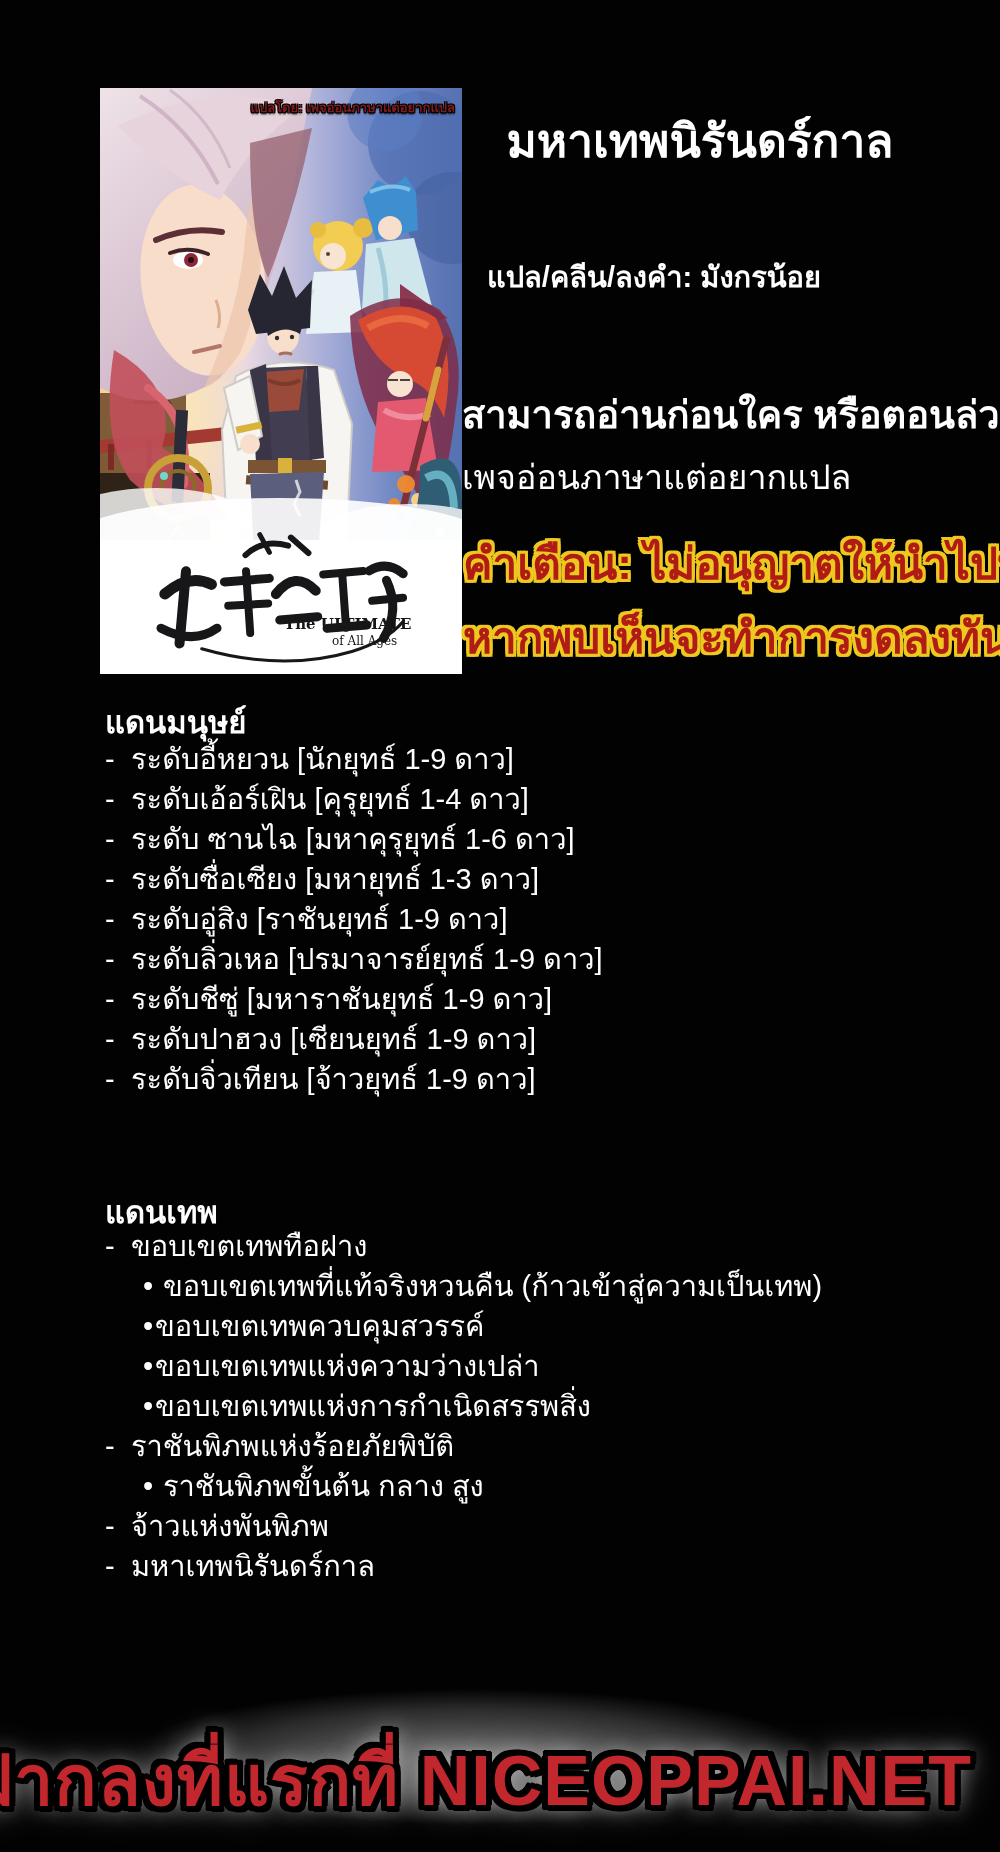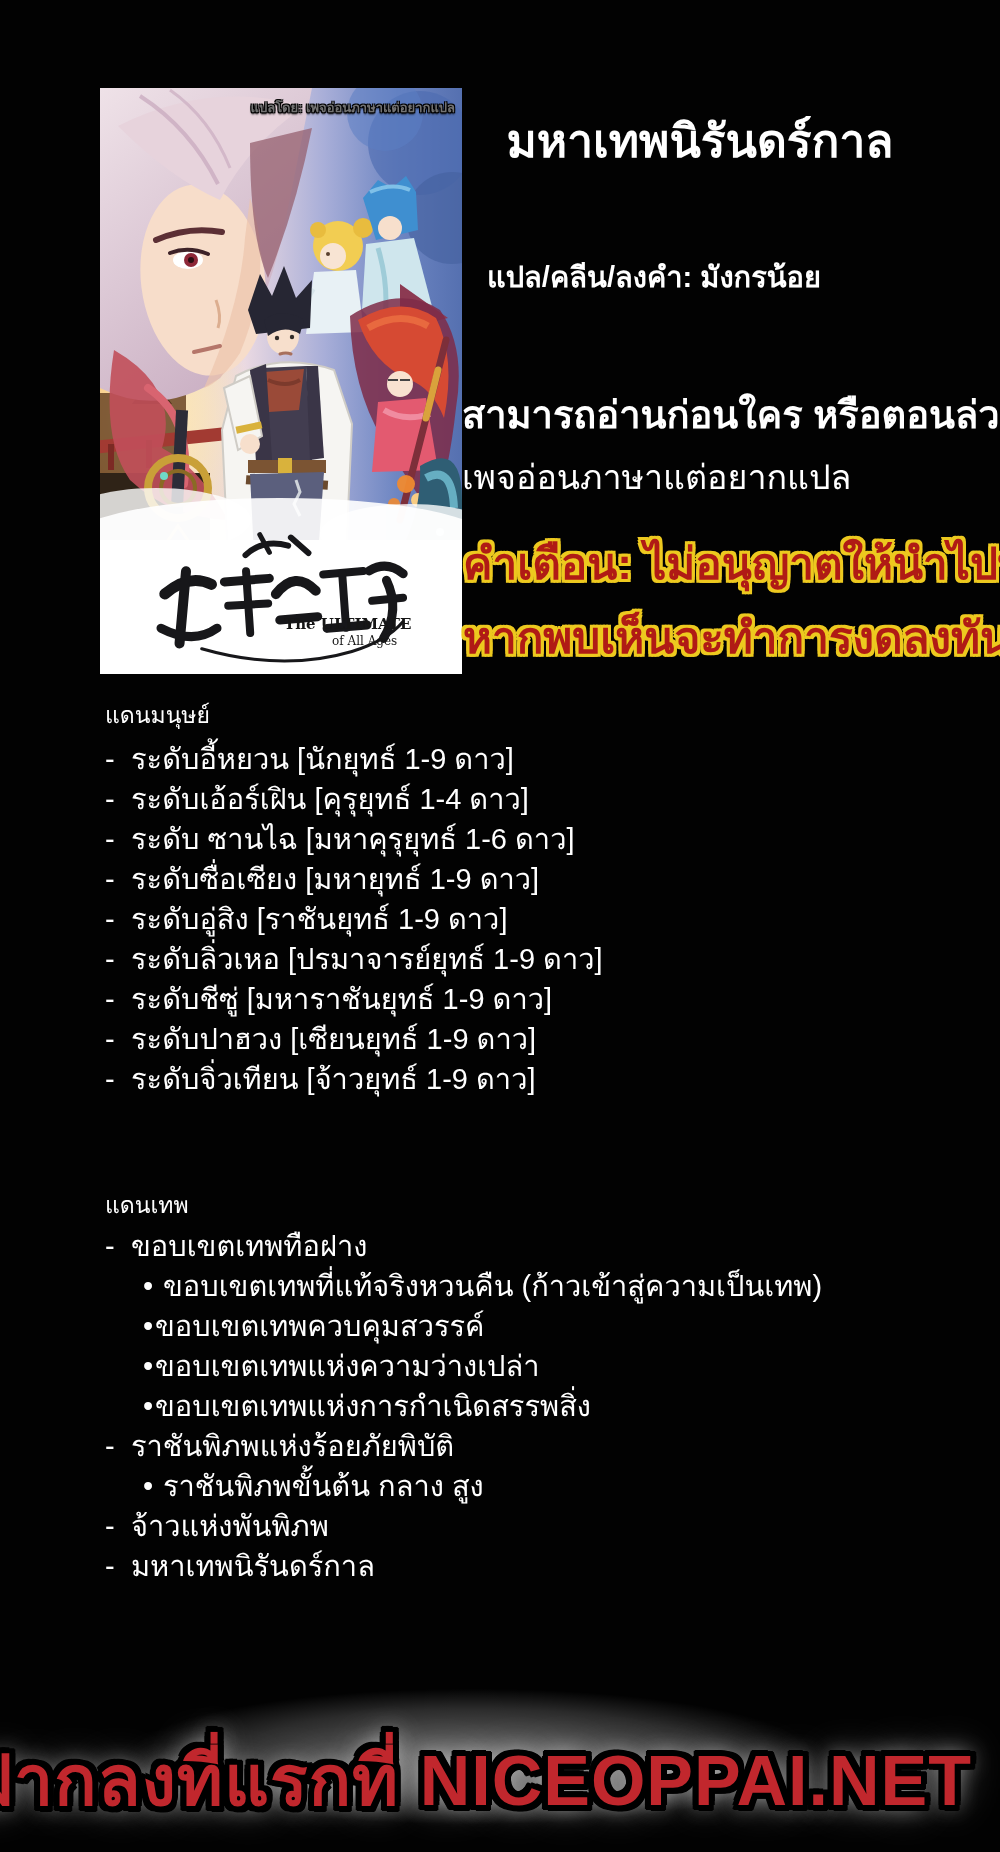--- a/index.html
+++ b/index.html
@@ -10,21 +10,21 @@
     color:#fff;
   }
   
   #cover{
     position:absolute; left:100px; top:88px; width:362px; height:586px;
     background:#fff; overflow:hidden;
   }
   #cover svg{display:block;}
   .cover-credit{
     position:absolute; top:9px; right:7px;
-    font-size:13px; font-weight:bold; color:#737373; white-space:nowrap;
+    font-size:13px; font-weight:bold; color:#7f1d1d; white-space:nowrap;
     text-shadow:-1px -1px 0 #000,1px -1px 0 #000,-1px 1px 0 #000,1px 1px 0 #000,0 2px 2px #000;
   }
   
   .abs{position:absolute; white-space:nowrap;}
   .series-title{
     left:450px; top:104px; width:500px; text-align:center;
     font-size:46px; font-weight:bold; letter-spacing:0;
   }
   .staff-credit{left:487px; top:254px; font-size:29px; font-weight:bold;}
   .read1{left:462px; top:384px; font-size:38px; font-weight:bold;}
@@ -33,21 +33,21 @@
     font-size:44px; font-weight:bold; color:#b01b15;
     text-shadow:
       -3px -3px 0 #edc91f, 3px -3px 0 #edc91f,
       -3px  3px 0 #edc91f, 3px  3px 0 #edc91f,
       -3px  0   0 #edc91f, 3px  0   0 #edc91f,
        0   -3px 0 #edc91f, 0    3px 0 #edc91f;
   }
   .warn1{left:463px; top:528px;}
   .warn2{left:463px; top:602px;}
   
-  .realm-heading{font-size:23px; font-weight:normal;}
+  .realm-heading{font-size:31px; font-weight:bold;}
   .h-heading{left:105px; top:697px;}
   .g-heading{left:105px; top:1187px;}
   .realm-list{position:absolute; left:105px;}
   #human-list{top:739px;}
   #god-list{top:1226px;}
   .row{height:40px; line-height:40px; font-size:29px; white-space:nowrap;}
   .row .mk{display:inline-block; width:26px;}
   .row.sub{padding-left:38px;}
   .row.sub .mk{width:20px;}
   .row.sub.tight .mk{width:12px;}
@@ -241,21 +241,21 @@
   <div class="abs read1">สามารถอ่านก่อนใคร หรือตอนล่วงหน้าได้ที่</div>
   <div class="abs read2">เพจอ่อนภาษาแต่อยากแปล</div>
   <div class="abs warn warn1">คำเตือน: ไม่อนุญาตให้นำไปพากย์</div>
   <div class="abs warn warn2">หากพบเห็นจะทำการงดลงทันที</div>
 
   <div class="abs realm-heading h-heading">แดนมนุษย์</div>
   <div class="realm-list" id="human-list">
     <div class="row"><span class="mk">-</span><span>ระดับอี้หยวน [นักยุทธ์ 1-9 ดาว]</span></div>
     <div class="row"><span class="mk">-</span><span>ระดับเอ้อร์เฝิน [คุรุยุทธ์ 1-4 ดาว]</span></div>
     <div class="row"><span class="mk">-</span><span>ระดับ ซานไฉ [มหาคุรุยุทธ์ 1-6 ดาว]</span></div>
-    <div class="row"><span class="mk">-</span><span>ระดับซื่อเซียง [มหายุทธ์ 1-9 ดาว]</span></div>
+    <div class="row"><span class="mk">-</span><span>ระดับซื่อเซียง [มหายุทธ์ 1-3 ดาว]</span></div>
     <div class="row"><span class="mk">-</span><span>ระดับอู่สิง [ราชันยุทธ์ 1-9 ดาว]</span></div>
     <div class="row"><span class="mk">-</span><span>ระดับลิ่วเหอ [ปรมาจารย์ยุทธ์ 1-9 ดาว]</span></div>
     <div class="row"><span class="mk">-</span><span>ระดับชีซู่ [มหาราชันยุทธ์ 1-9 ดาว]</span></div>
     <div class="row"><span class="mk">-</span><span>ระดับปาฮวง [เซียนยุทธ์ 1-9 ดาว]</span></div>
     <div class="row"><span class="mk">-</span><span>ระดับจิ่วเทียน [จ้าวยุทธ์ 1-9 ดาว]</span></div>
   </div>
 
   <div class="abs realm-heading g-heading">แดนเทพ</div>
   <div class="realm-list" id="god-list">
     <div class="row"><span class="mk">-</span><span>ขอบเขตเทพทือฝาง</span></div>

